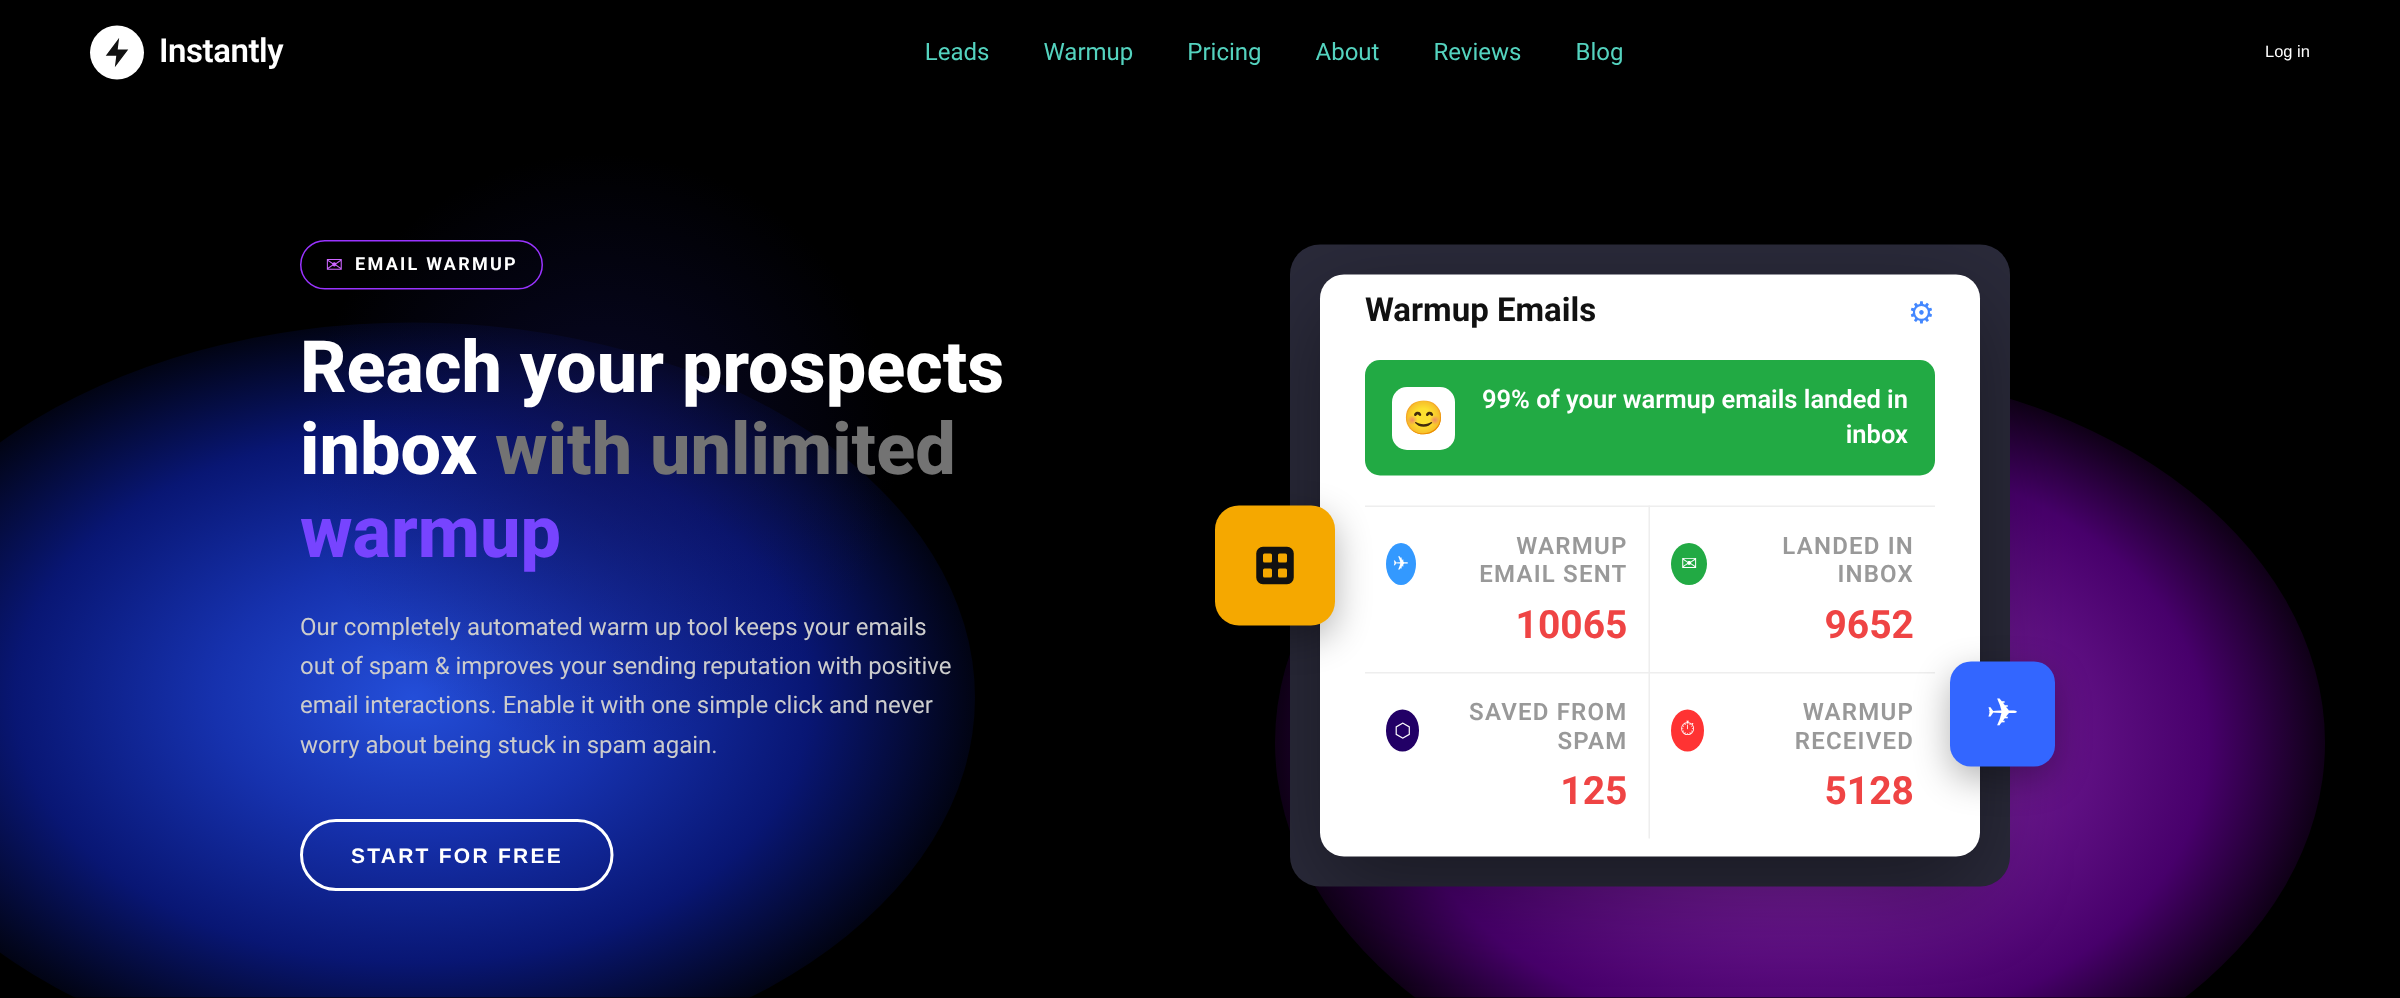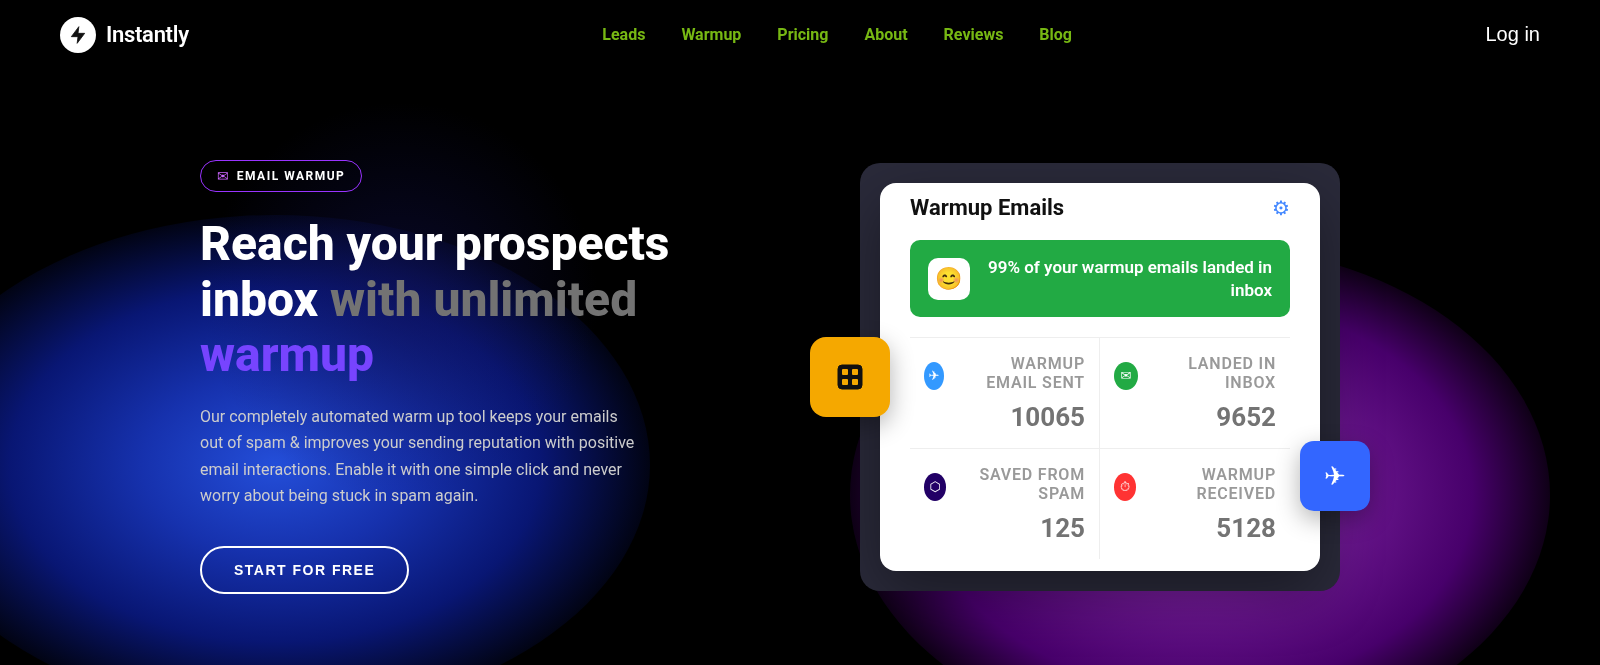--- a/index.html
+++ b/index.html
@@ -88,36 +88,36 @@
       font-weight: 600;
       letter-spacing: -0.3px;
     }
     .nav-links {
       display: flex;
       align-items: center;
       gap: 36px;
       list-style: none;
     }
     .nav-links a {
-      color: #84cc16;
+      color: #5eead4;
       text-decoration: none;
       font-size: 16px;
-      font-weight: 700;
+      font-weight: 400;
       opacity: 0.9;
     }
     .nav-actions {
       display: flex;
       align-items: center;
       gap: 24px;
     }
     .login-btn {
       color: #fff;
       background: none;
       border: none;
-      font-size: 20px;
+      font-size: 11px;
       cursor: pointer;
       font-weight: 400;
     }
     .get-started-btn {
       background: #1a1a2e;
       color: #fff;
       border: 1px solid #444;
       border-radius: 24px;
       padding: 10px 22px;
       font-size: 15px;
@@ -292,21 +292,21 @@
     }
     .stat-row {
       display: flex;
       align-items: center;
       gap: 8px;
       margin-bottom: 4px;
     }
     .stat-value {
       font-size: 26px;
       font-weight: 700;
-      color: #737373;
+      color: #ef4444;
       margin-left: 20px;
     }
 
     
     .float-yellow {
       position: absolute;
       left: -50px;
       top: 50%;
       transform: translateY(-50%);
       width: 80px;

